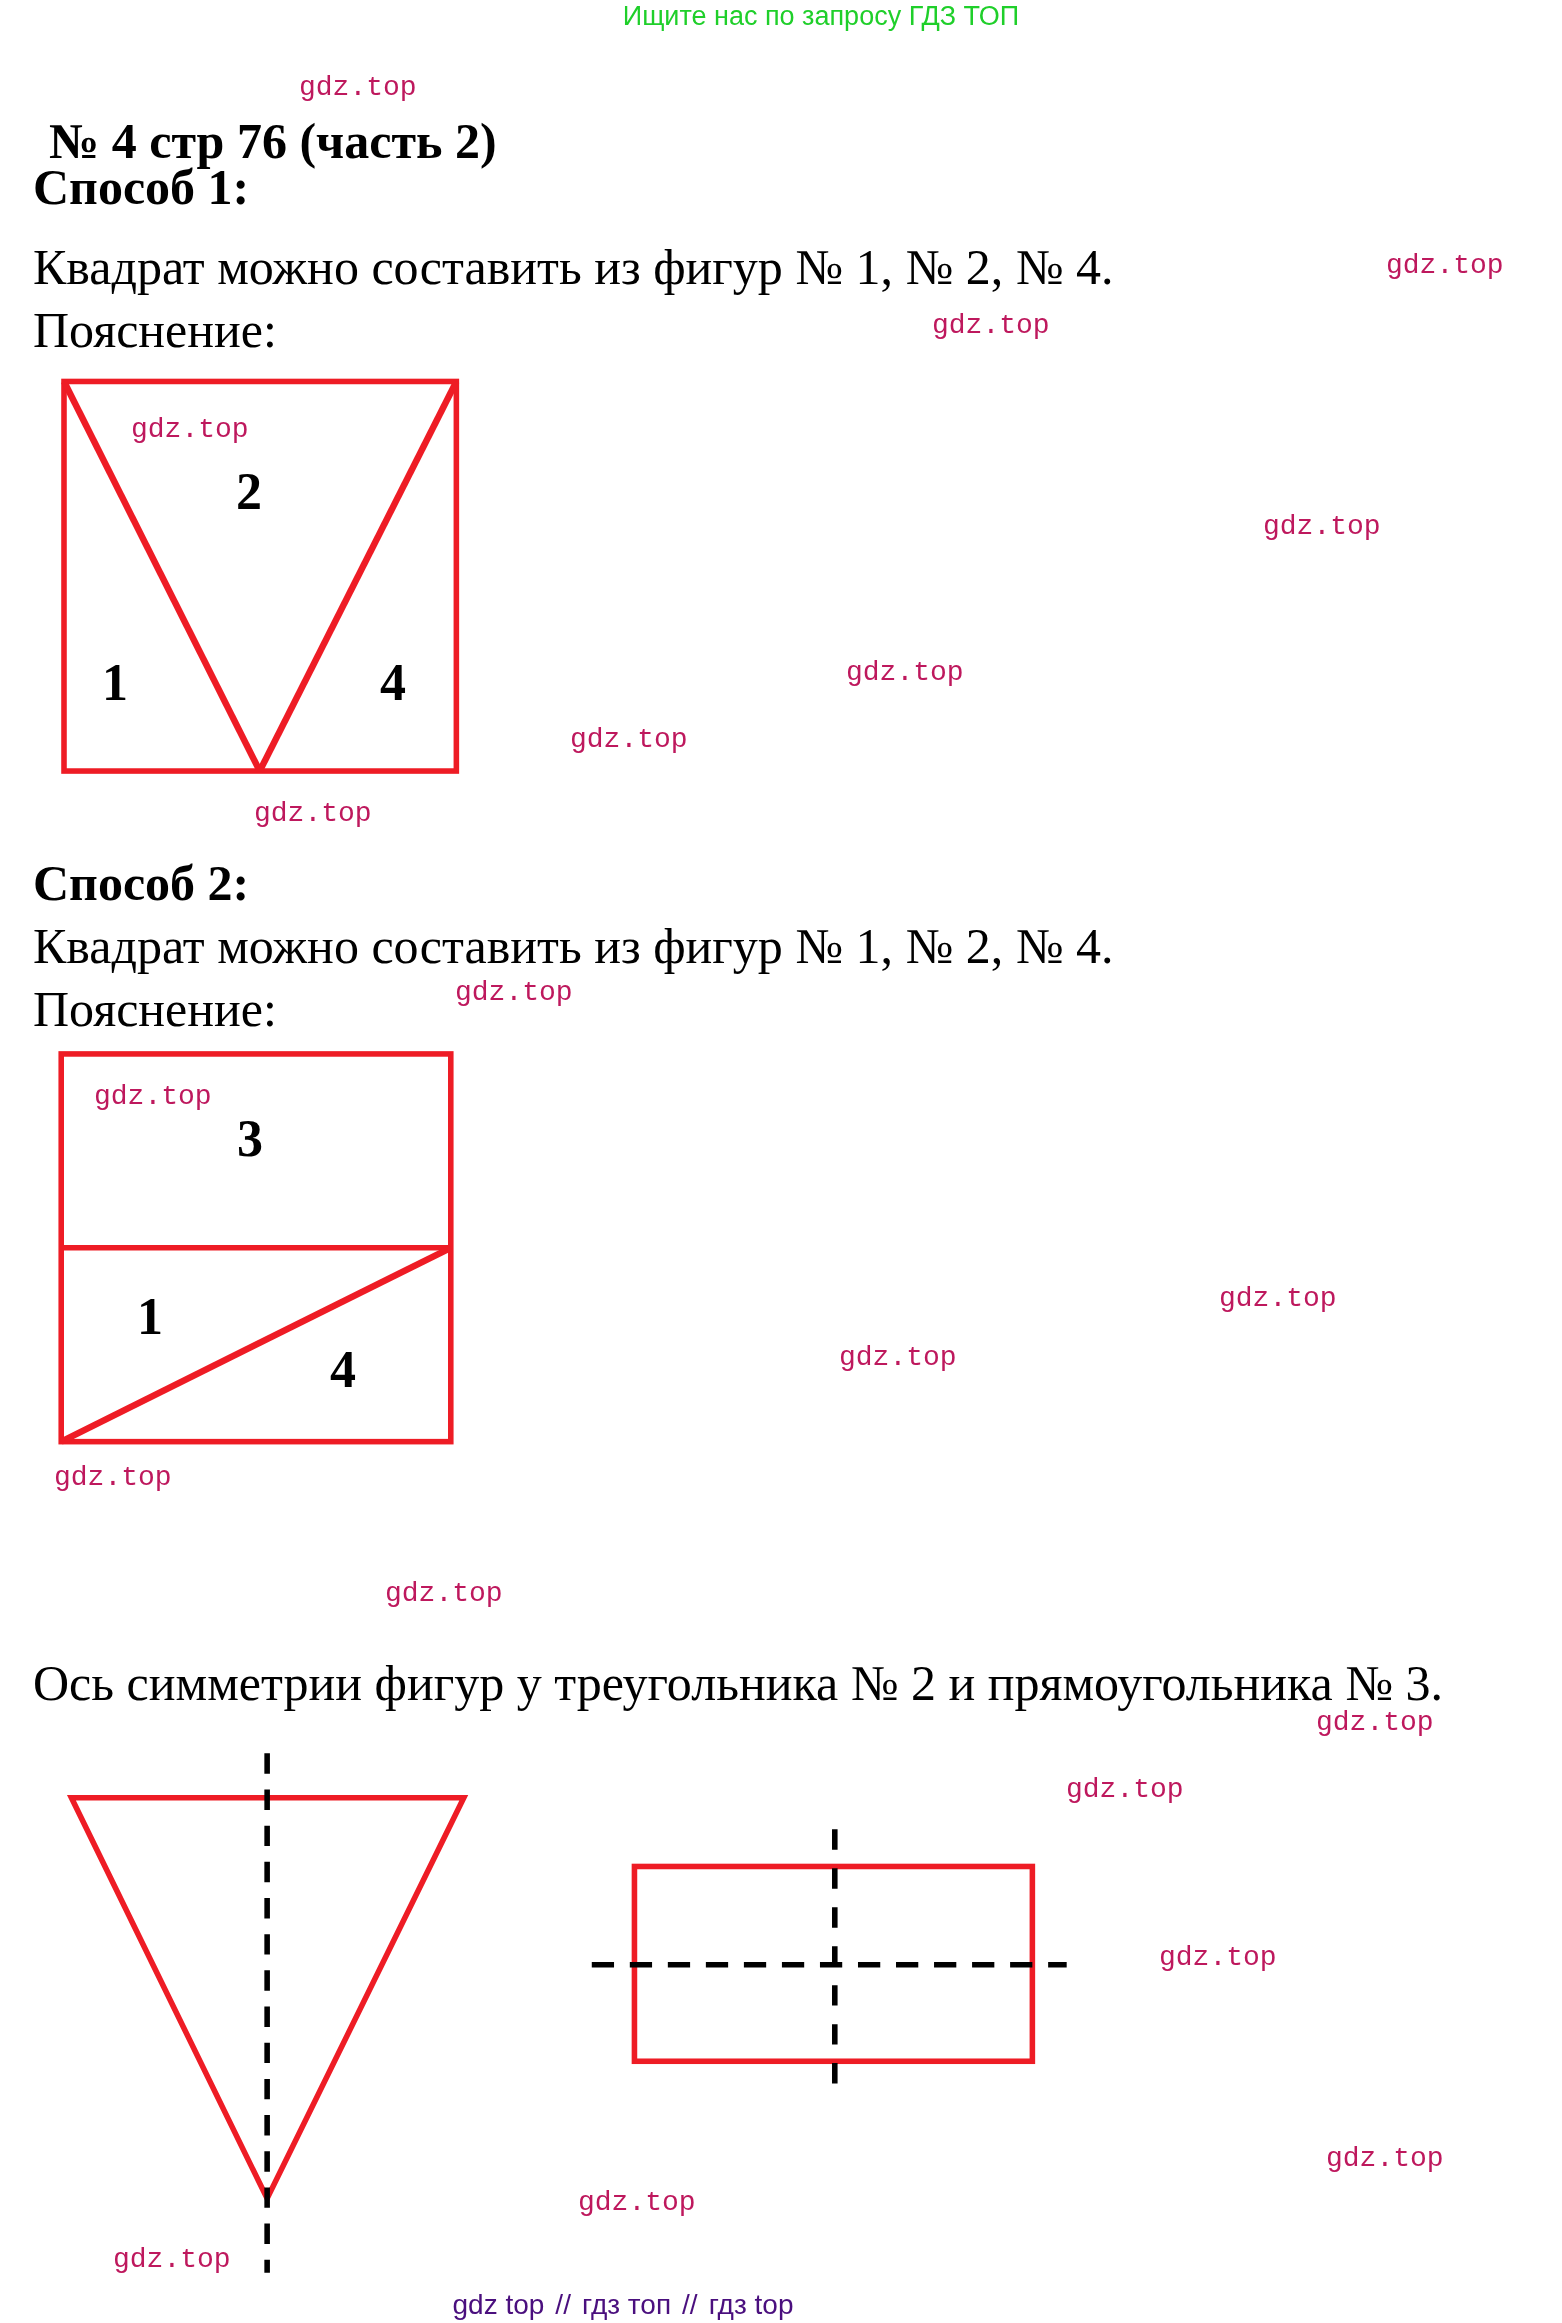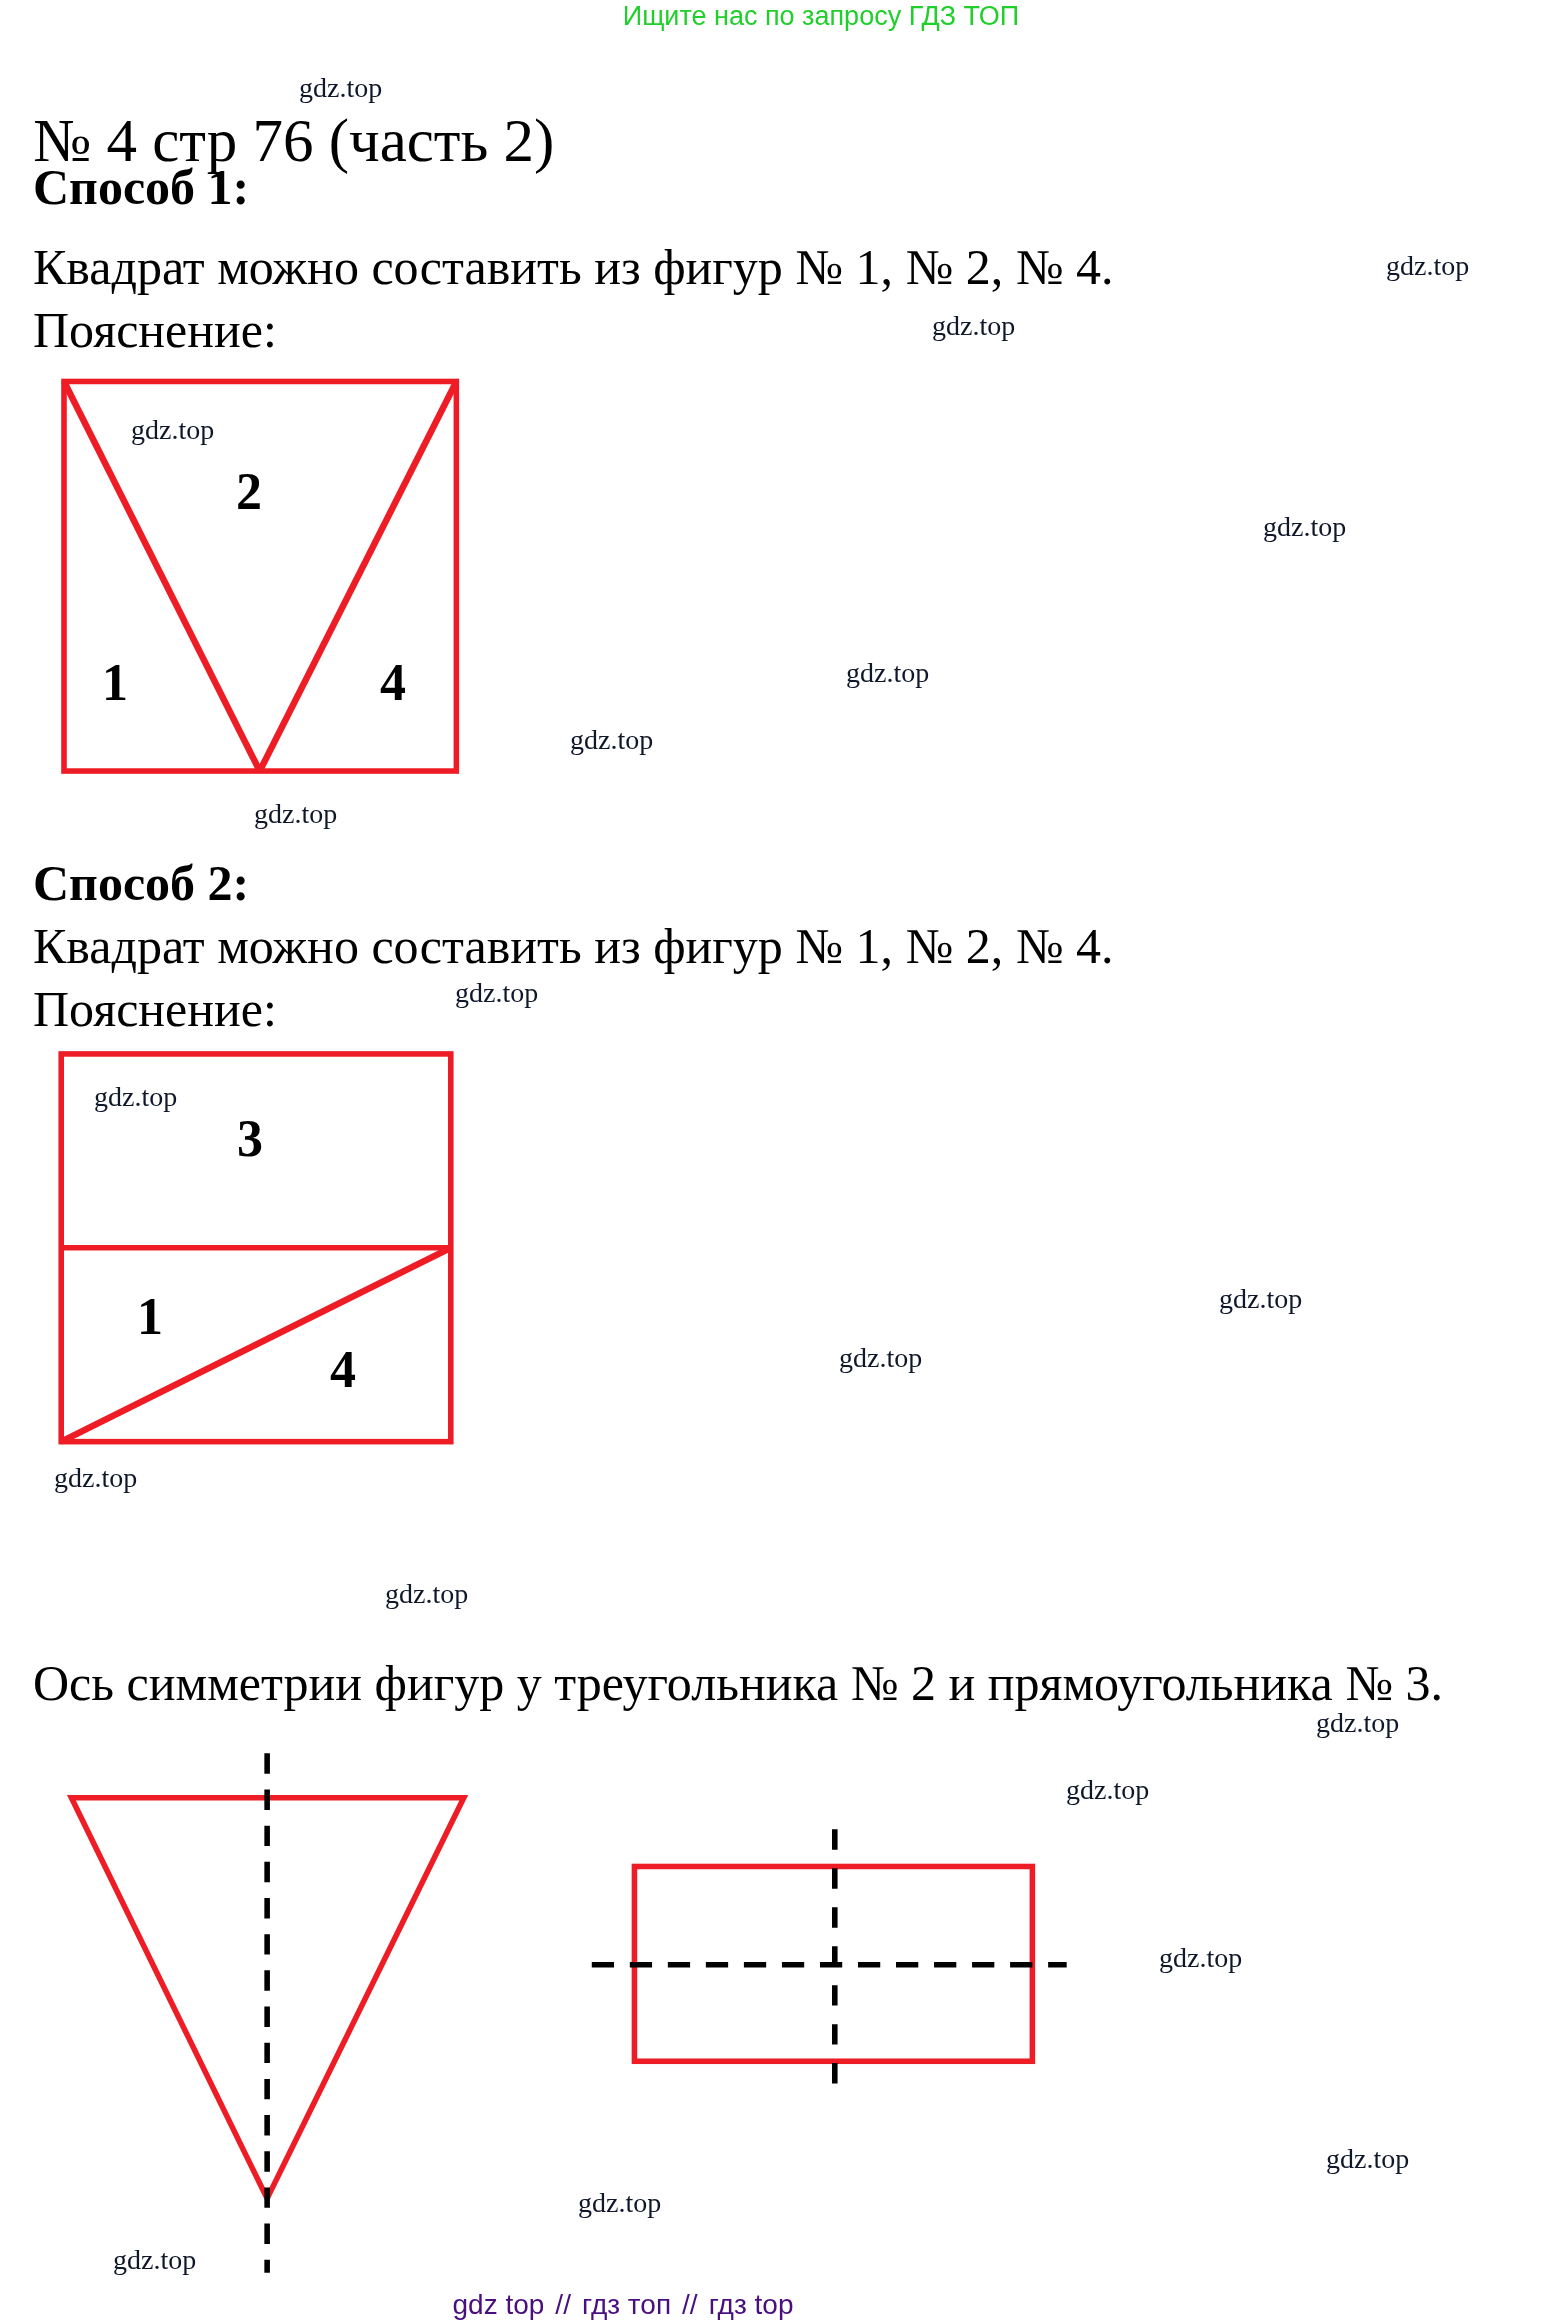--- a/index.html
+++ b/index.html
@@ -1,25 +1,25 @@
 <!DOCTYPE html>
 <html style="font-size:15px"><head>
 <meta charset="utf-8">
 <style>
   html, body { margin: 0; padding: 0; background: #ffffff; }
   body { width: 1562px; height: 2324px; position: relative; overflow: hidden; }
   .abs { position: absolute; white-space: nowrap; }
   .top-banner { left: 0; width: 1562px; top: 0; text-align: center; color: #1fcf2a;
     font-family: "Liberation Sans", sans-serif; font-size: 27px; line-height: 32px; padding-left: 40px; }
   .serif { font-family: "Liberation Serif", serif; color: #000; }
-  .h-title { font-size: 61px; font-weight: normal; line-height: 56px; }
+  .h-title { font-size: 50px; font-weight: bold; line-height: 56px; margin-left: 16px; }
   .h-method { font-size: 50px; font-weight: bold; line-height: 56px; }
   .body-line { font-size: 50px; line-height: 56px; }
   .body-line b { font-weight: normal; }
-  .wm { font-family: Liberation Serif, serif; font-size: 28px; color: #0f172a; line-height: 32px; }
+  .wm { font-family: Liberation Mono, monospace; font-size: 28px; color: #be185d; line-height: 32px; }
   .fig-label { font-family: "Liberation Serif", serif; font-weight: bold; font-size: 52px; color: #000; line-height: 56px; }
   svg.fig { position: absolute; left: 0; top: 0; }
   .footer { left: 0; width: 1246px; top: 2289px; text-align: center; color: #4a0f7e;
     font-family: "Liberation Sans", sans-serif; font-size: 28px; line-height: 32px; }
   .footer .sep { margin: 0 11px; }
 </style>
 </head>
 <body>
 
 <div class="abs top-banner">Ищите нас по запросу ГДЗ ТОП</div>

